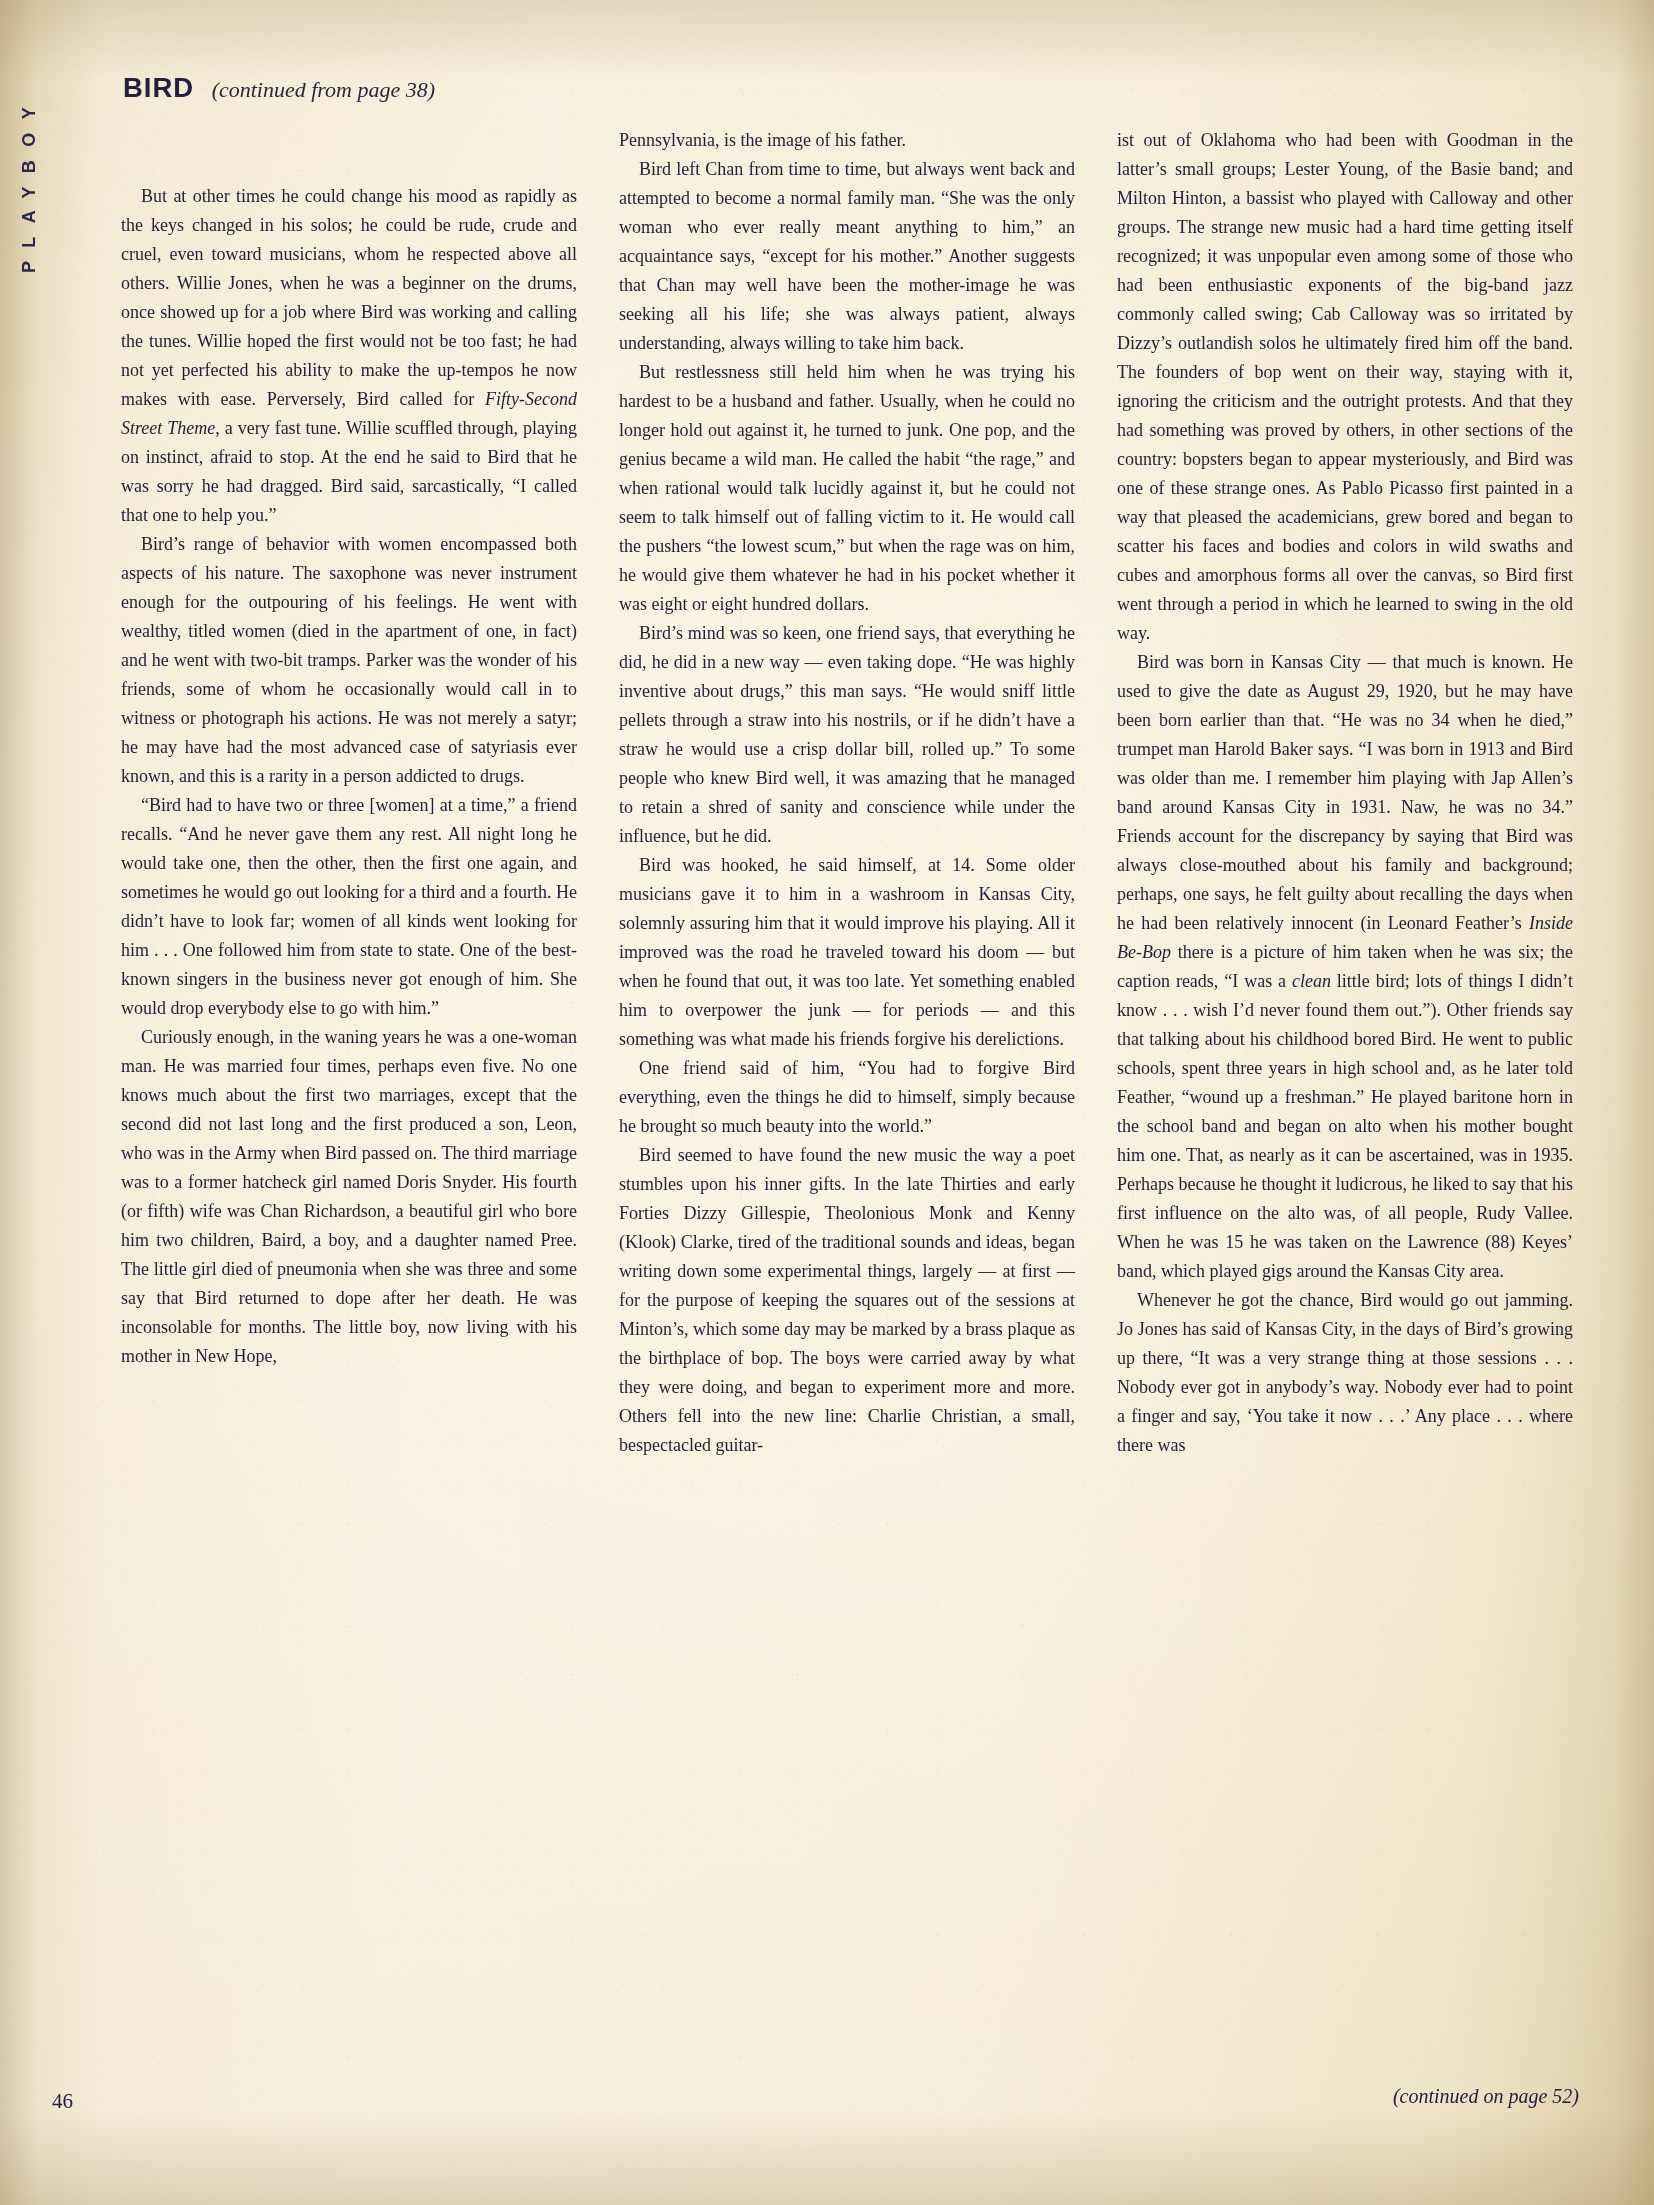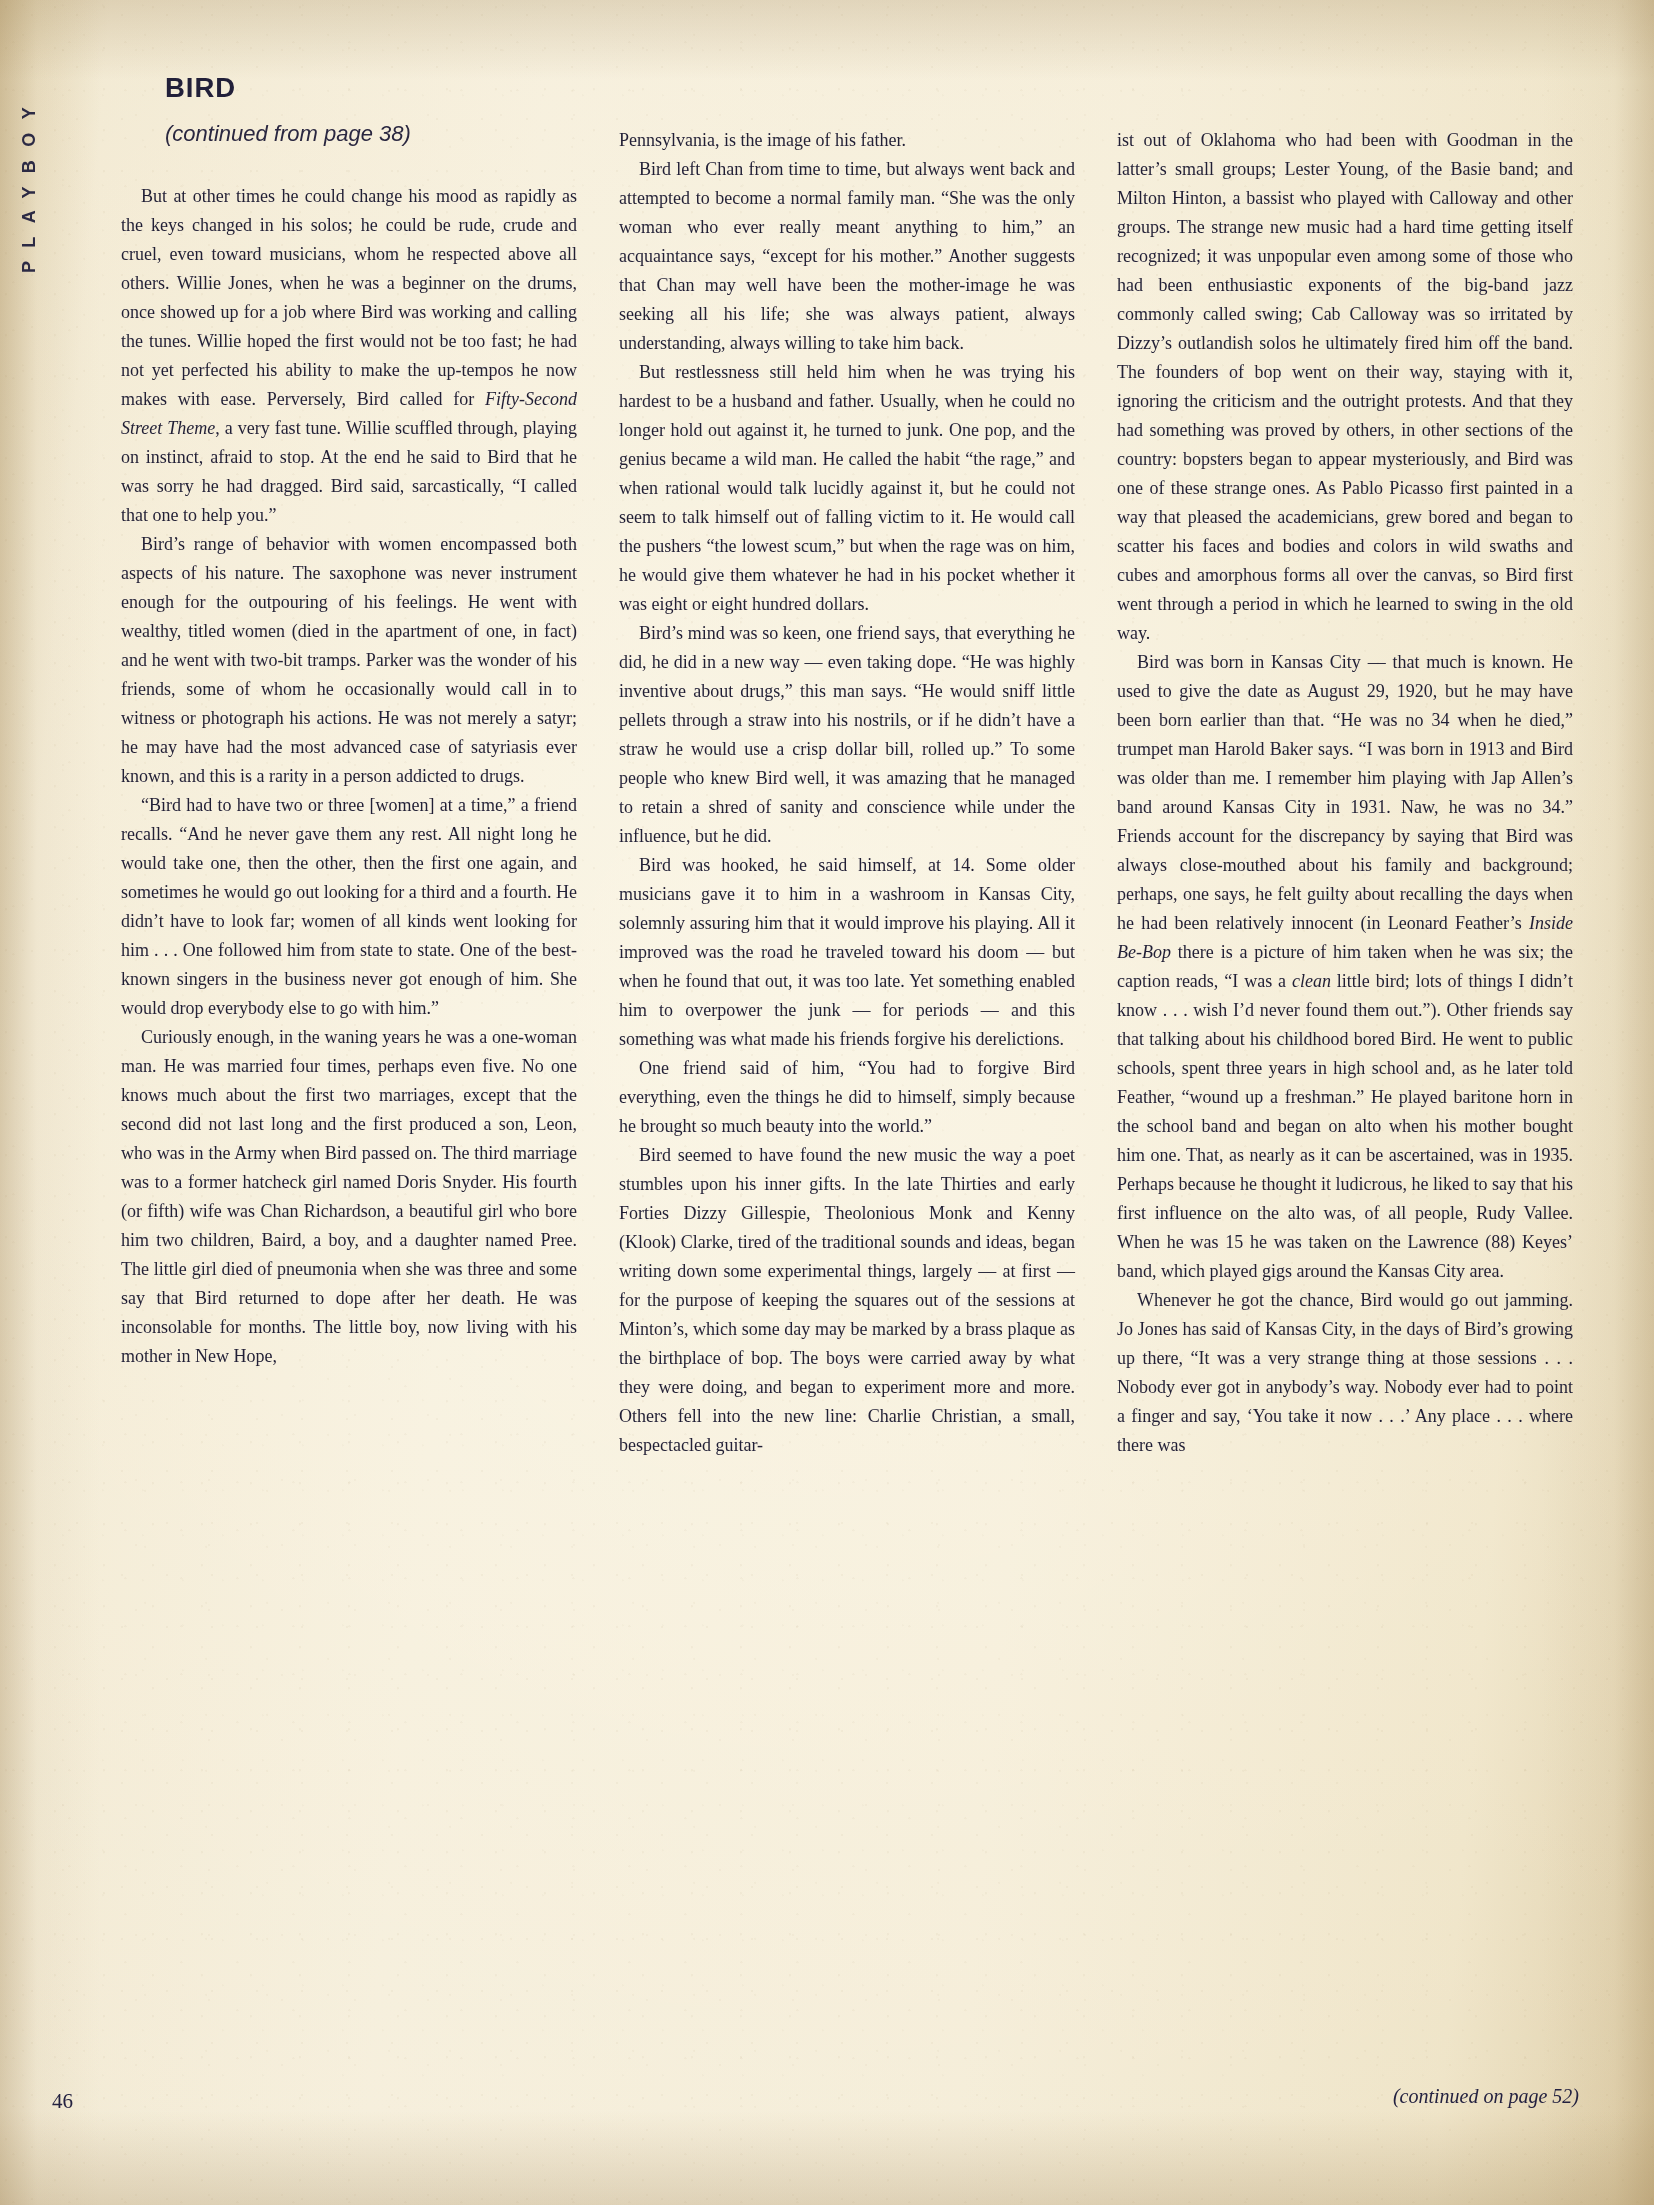--- a/index.html
+++ b/index.html
@@ -84,35 +84,33 @@
   }
 
   
   .article-head {
     position: absolute;
     left: 123px;
     top: 72px;
     display: flex;
     align-items: baseline;
     gap: 17.4px;
-    flex-direction: column;
   }
   .article-title {
     font-family: "Liberation Sans", "DejaVu Sans", sans-serif;
     font-weight: 700;
     font-size: 27.5px;
     letter-spacing: 1px;
     color: #22203a;
   }
   .article-cont {
-    font-family: Liberation Sans, sans-serif;
+    font-family: Liberation Serif, serif;
     font-style: italic;
     font-size: 22px;
     color: #2a2740;
-    margin-left: 42px;
   }
 
   
   .columns {
     position: absolute;
     left: 121px;
     top: 126px;
     width: 1453px;
     height: 2009px;
     display: flex;

